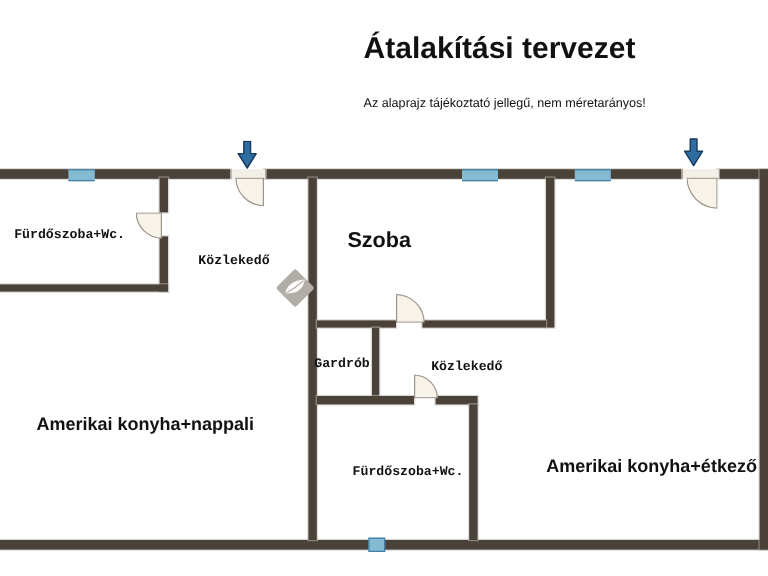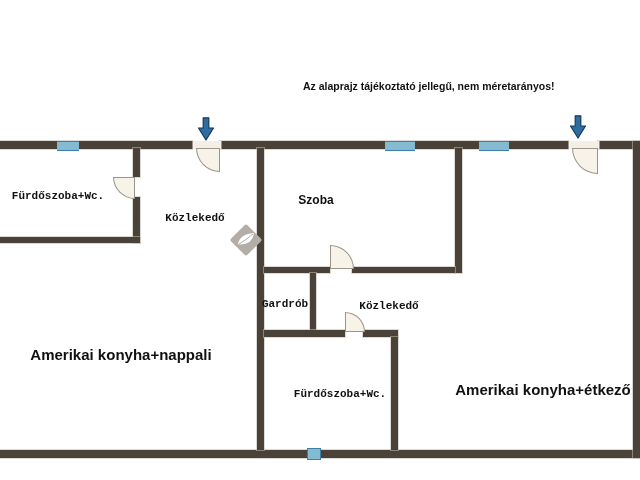--- a/index.html
+++ b/index.html
@@ -5,46 +5,47 @@
   :root{
     --wall:#4a4139; --window:#85bad3; --window-border:#3e7fa3;
     --door:#f7f3e8; --door-border:#9b958a; --arrow:#2f6da0;
     --arrow-stroke:#17395e; --watermark:#b3ada7; --text:#111111;
   }
   html,body{margin:0;padding:0;}
   body{width:640px;height:480px;background:#ffffff;position:relative;overflow:hidden;
        font-family:"Liberation Sans", sans-serif;color:var(--text);}
   .abs{position:absolute;}
   .title{left:303px;top:26px;font-size:25px;font-weight:bold;letter-spacing:0px;white-space:nowrap;}
-  .disclaimer{left:303px;top:80px;font-size:10.5px;font-weight:bold;white-space:nowrap;}
+  .disclaimer{left:303px;top:80px;font-size:10.5px;font-weight:normal;white-space:nowrap;}
   .wall{position:absolute;background:var(--wall);box-shadow:0 0 0 1px rgba(190,185,178,.55);}
   .window{position:absolute;background:var(--window);border-top:1px solid var(--window-border);
           border-bottom:1px solid var(--window-border);z-index:3;}
   .vent{position:absolute;background:var(--window);border:1px solid var(--window-border);z-index:3;}
   .door-gap{position:absolute;background:#f3efe6;border-left:1px solid var(--door-border);
             border-right:1px solid var(--door-border);z-index:2;}
   .door{position:absolute;background:var(--door);border:1px solid var(--door-border);z-index:2;}
   .door.swing-bl{border-radius:0 0 0 100%;}  
   .door.swing-tr{border-radius:0 100% 0 0;}  
   .room-label{position:absolute;font-weight:bold;white-space:nowrap;transform:translate(-50%,-50%);}
   .lbl-s{font-size:11px;font-family:Liberation Mono, monospace;}
   .lbl-m{font-size:15px;}
-  .lbl-l{font-size:12px;}
+  .lbl-l{font-size:18px;}
   .arrow-icon{position:absolute;z-index:4;}
   .wm{position:absolute;z-index:1;color:var(--watermark);}
   .wm-text{left:267px;top:227px;font-family:"Liberation Serif", serif;font-variant:small-caps;
            font-size:24px;letter-spacing:3px;white-space:nowrap;}
   .wm-reg{font-size:9px;vertical-align:14px;letter-spacing:0;}
   .wm-logo{left:226px;top:220px;}
 </style>
 </head>
 <body>
 
 <div class="abs" style="left:0;top:0;width:640px;height:480px;">
 
+  <div class="abs title">Átalakítási tervezet</div>
   <div class="abs disclaimer">Az alaprajz tájékoztató jellegű, nem méretarányos!</div>
 
   <div class="wm wm-logo">
     <svg width="40" height="40" viewBox="0 0 40 40">
       <rect x="8.5" y="8.5" width="23" height="23" rx="2" fill="var(--watermark)" transform="rotate(45 20 20)"></rect>
       <path d="M12,24 Q14,14 28,13 Q26,25 13,24.5 Z" fill="#ffffff"></path>
       <path d="M13,24 Q20,20 27,14" fill="none" stroke="var(--watermark)" stroke-width="1"></path>
     </svg>
   </div>
 

